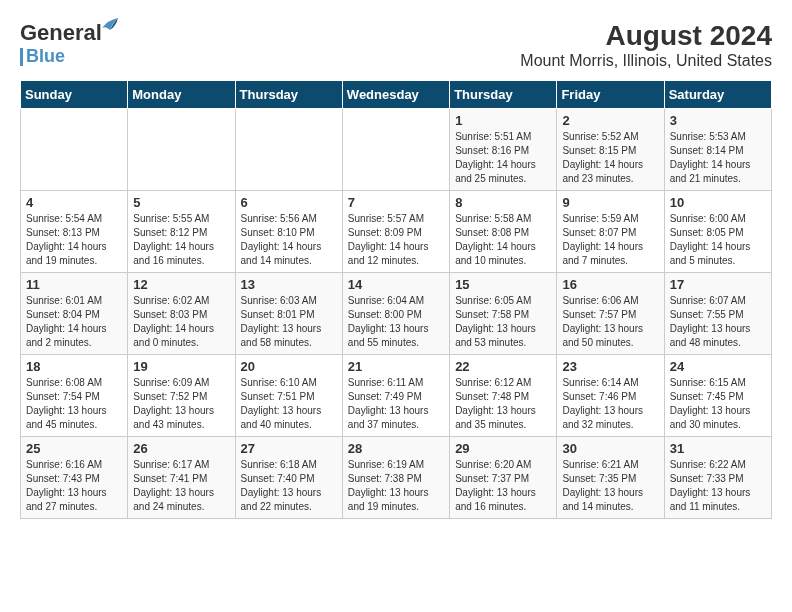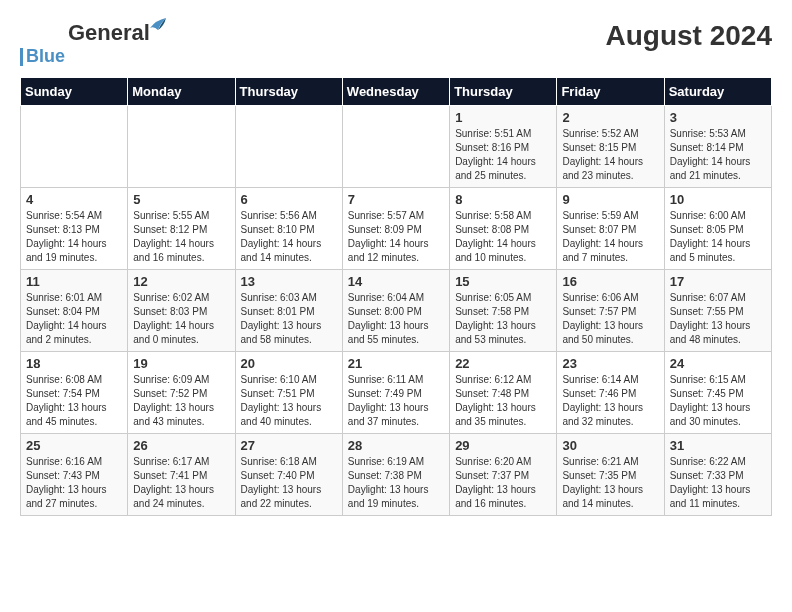--- a/index.html
+++ b/index.html
@@ -33,21 +33,21 @@
       font-size: 16px;
       color: #333;
       font-weight: normal;
     }
     table {
       width: 100%;
       border-collapse: collapse;
       table-layout: fixed;
     }
     thead tr th {
-      background-color: #0f172a;
+      background-color: #0c4a6e;
       color: #fff;
       font-size: 13px;
       font-weight: bold;
       padding: 6px 4px;
       border: 1px solid #fff;
       text-align: left;
     }
     tbody tr td {
       border: 1px solid #ccc;
       vertical-align: top;
@@ -74,36 +74,37 @@
     }
     td.empty {
       background: #fff !important;
     }
   </style>
 </head>
 <body>
 
 <div class="header">
   <div class="logo">
-    <div style="display:flex;align-items:flex-start;gap:4px;margin-left:48px;">
+    <div style="display:flex;align-items:flex-start;gap:4px;">
       <div style="position:relative;display:inline-block;">
         <span style="font-size:22px;font-weight:bold;color:#333;">General</span>
         <svg style="position:absolute;top:-4px;right:-18px;" width="20" height="16" viewBox="0 0 20 16">
           <path d="M2,12 Q8,4 18,2 Q12,8 10,14 Q6,10 2,12Z" fill="#4a90c4"></path>
           <path d="M10,14 Q14,6 18,2 Q16,10 10,14Z" fill="#1a5276"></path>
         </svg>
       </div>
     </div>
     <div style="display:flex;align-items:center;">
       <div style="width:3px;height:18px;background:#4a90c4;margin-right:3px;"></div>
       <span style="font-size:18px;font-weight:bold;color:#4a90c4;">Blue</span>
     </div>
   </div>
   <div class="title-block">
     <div class="main-title">August 2024</div>
+    <div class="subtitle">Mount Morris, Illinois, United States</div>
   </div>
 </div>
 
 <table>
   <thead>
     <tr>
     <th>Sunday</th>
         <th>Monday</th>
         <th>Thursday</th>
         <th>Wednesday</th>

